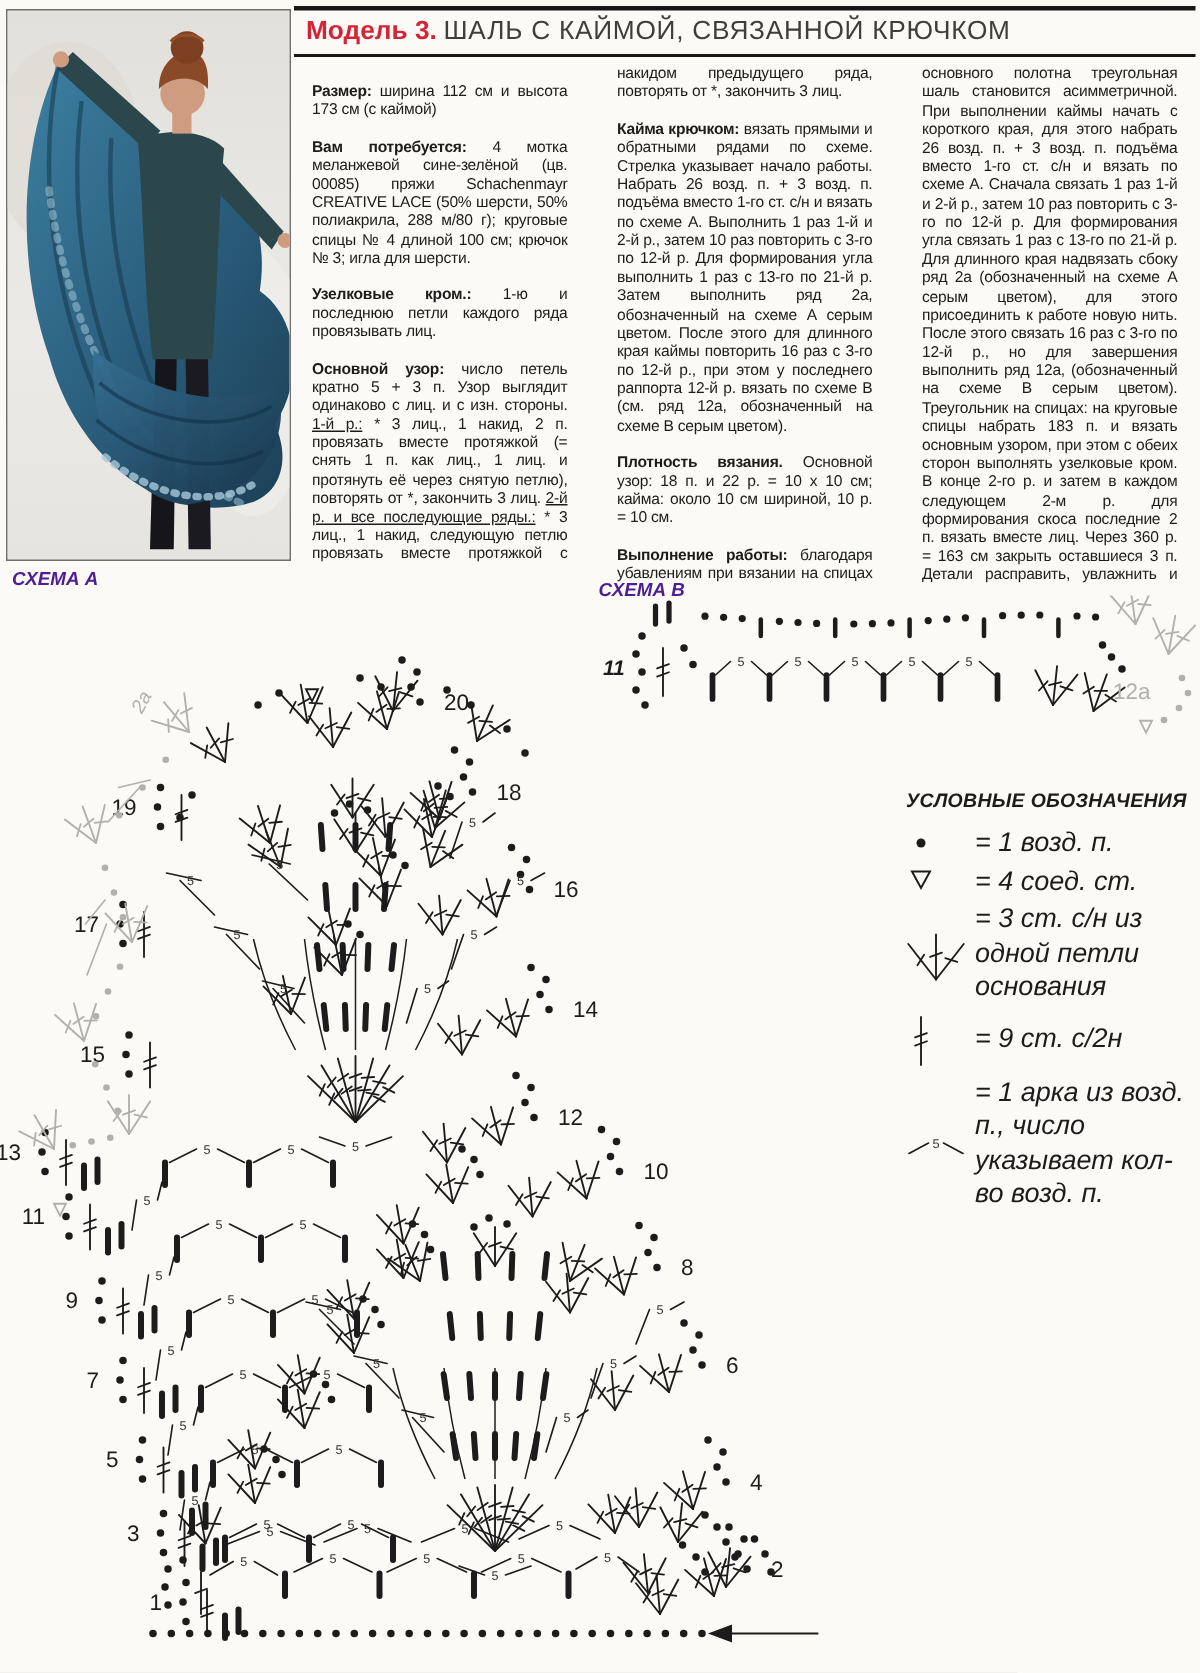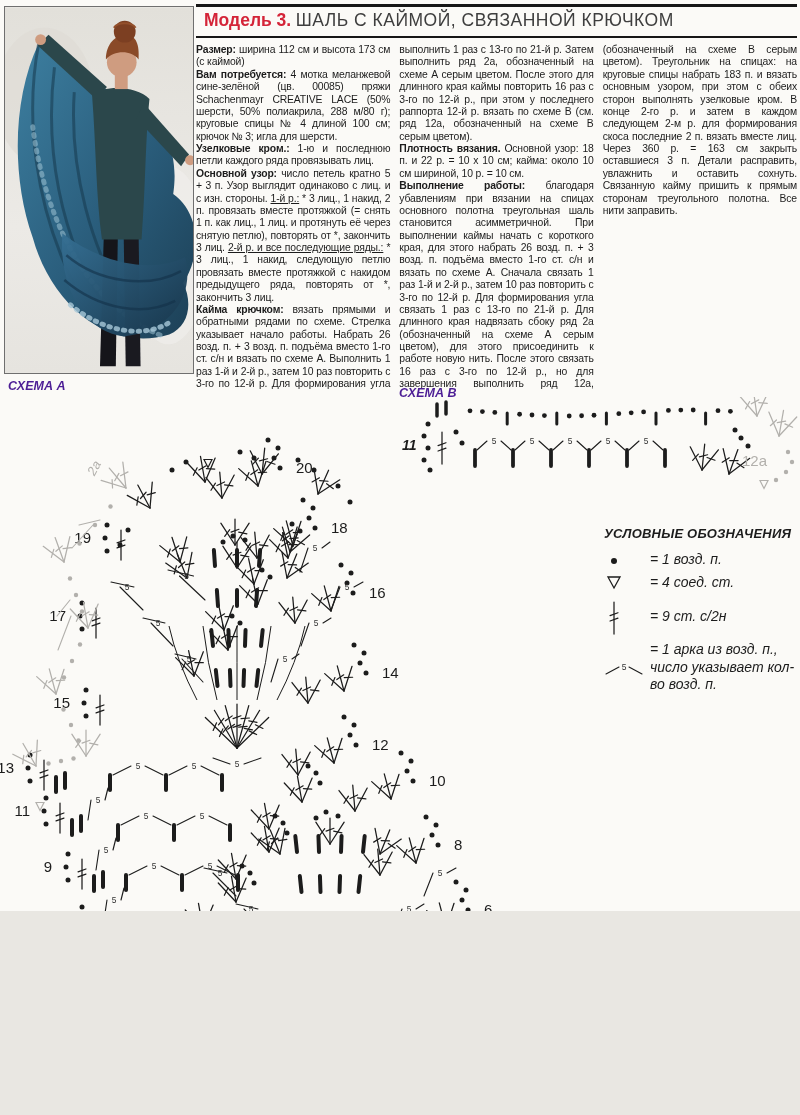--- a/index.html
+++ b/index.html
@@ -1,48 +1,48 @@
 <!DOCTYPE html>
 <html lang="ru"><head>
 <meta charset="utf-8">
 <style>
   html,body{margin:0;padding:0;background:#e9e7e2;}
-  #page{position:relative;width:800px;height:911px;background:#fbfaf7;
+  #page{position:relative;width:800px;height:1115px;background:#fbfaf7;
         font-family:"Liberation Sans",sans-serif;color:#1c1c1c;overflow:hidden;margin:0 auto;}
   
   .header{position:absolute;left:196px;top:4px;width:601px;box-sizing:border-box;
           border-top:3px solid #161616;border-bottom:2px solid #161616;padding:3px 0 5px 8px;
           white-space:nowrap;overflow:hidden;}
   .header .model{font-weight:bold;font-size:17.5px;}
   .header .title{font-size:17.5px;color:#3e3e3e;letter-spacing:.5px;}
   
   .photo{position:absolute;left:4px;top:6px;width:190px;height:368px;border:1px solid #6f6f6f;
          box-sizing:border-box;background:#e8e6e1;}
   .photo svg{display:block;width:100%;height:100%;}
   
   .instructions{position:absolute;left:196px;top:44px;width:601px;height:352px;
                 columns:3;column-gap:9px;column-fill:auto;overflow:hidden;
                 font-size:10.4px;line-height:1.19;text-align:justify;letter-spacing:-0.15px;}
-  .instructions p{margin:0;}
+  .instructions p{margin:12px;}
   .seg-b{font-weight:bold;}
   .seg-u{text-decoration:underline;}
   
   .schema-label{position:absolute;font-style:italic;font-weight:bold;font-size:12.5px;color:#4c1d95;}
   #schemaA-label{left:8px;top:379px;}
   #schemaB-label{left:399px;top:386px;}
   
   #schemaA{position:absolute;left:0;top:415px;width:560px;height:700px;}
   #schemaB{position:absolute;left:395px;top:397px;width:405px;height:125px;}
   svg text{font-family:"Liberation Sans",sans-serif;}
   
   .legend{position:absolute;left:604px;top:526px;width:194px;}
   .lg-title{font-style:italic;font-weight:bold;font-size:13px;margin-bottom:9px;letter-spacing:.2px;}
   .lg-row{display:flex;align-items:center;margin-bottom:3px;}
   .lg-icon{flex:0 0 46px;display:flex;justify-content:flex-start;}
-  .lg-text{font-style:italic;font-size:14px;line-height:1.25;}
+  .lg-text{font-style:italic;font-size:18px;line-height:1.25;}
 </style>
 </head>
 <body>
 
 <div id="page" style="background: rgb(251, 250, 247);">
 
   <div class="photo">
     <svg viewBox="0 0 190 368">
       <defs>
         <linearGradient id="wall" x1="0" y1="0" x2="0" y2="1">
@@ -1065,20 +1065,33 @@
         <div class="lg-row">
           <div class="lg-icon">
             <svg width="22" height="20" viewBox="0 0 22 20">
               <polygon points="4,4 16,4 10,15" fill="none" stroke="#1c1c1c" stroke-width="1.3"></polygon>
             </svg>
           </div>
           <div class="lg-text">= 4 соед. ст.</div>
         </div>
         <div class="lg-row">
           <div class="lg-icon">
+            <svg width="42" height="48" viewBox="0 0 42 48">
+              <line x1="20" y1="42" x2="1.5301557402302564" y2="18.35967739179834" stroke="#1c1c1c" stroke-width="1.25" stroke-linecap="round"></line>
+              <line x1="7.615924747347179" y1="32.55962456934608" x2="12.0672465669061" y2="25.4360205616321" stroke="#1c1c1c" stroke-width="1.2" stroke-linecap="round"></line>
+              <line x1="20" y1="42" x2="20" y2="12" stroke="#1c1c1c" stroke-width="1.25" stroke-linecap="round"></line>
+              <line x1="16.053290992699186" y1="26.93648460196781" x2="23.946709007300814" y2="24.06351539803219" stroke="#1c1c1c" stroke-width="1.2" stroke-linecap="round"></line>
+              <line x1="20" y1="42" x2="38.469844259769744" y2="18.35967739179834" stroke="#1c1c1c" stroke-width="1.25" stroke-linecap="round"></line>
+              <line x1="26.163976974433716" y1="27.69995118911431" x2="34.152851711313005" y2="30.295693941863867" stroke="#1c1c1c" stroke-width="1.2" stroke-linecap="round"></line>
+            </svg>
+          </div>
+          <div class="lg-text">= 3 ст. с/н из одной петли основания</div>
+        </div>
+        <div class="lg-row">
+          <div class="lg-icon">
             <svg width="22" height="42" viewBox="0 0 22 42">
               <line x1="10" y1="38" x2="10" y2="6" stroke="#1c1c1c" stroke-width="1.25" stroke-linecap="round"></line>
               <line x1="6.053290992699185" y1="25.03648460196781" x2="13.946709007300814" y2="22.163515398032192" stroke="#1c1c1c" stroke-width="1.2" stroke-linecap="round"></line>
               <line x1="6.053290992699185" y1="19.59648460196781" x2="13.946709007300814" y2="16.72351539803219" stroke="#1c1c1c" stroke-width="1.2" stroke-linecap="round"></line>
             </svg>
           </div>
           <div class="lg-text">= 9 ст. с/2н</div>
         </div>
         <div class="lg-row">
           <div class="lg-icon">

